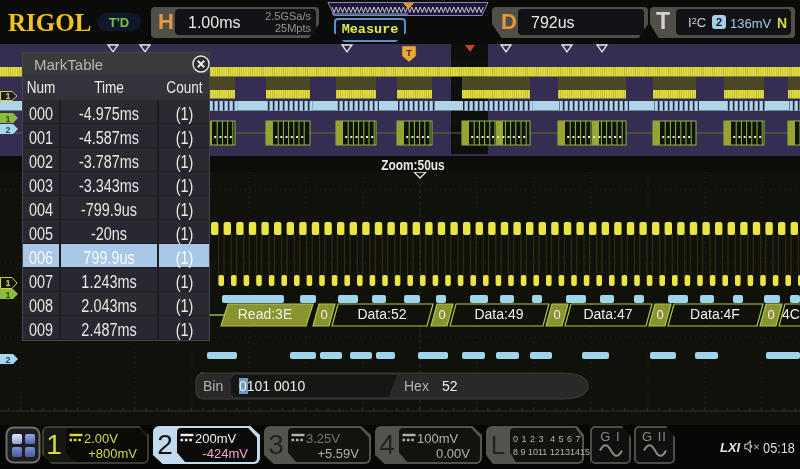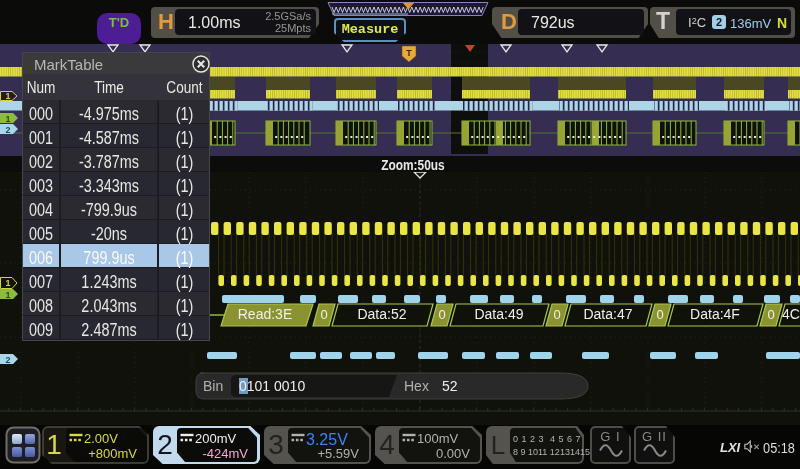--- a/index.html
+++ b/index.html
@@ -1,21 +1,22 @@
 <!DOCTYPE html>
 <html><head><meta charset="utf-8">
 <style>
 *{margin:0;padding:0;box-sizing:border-box;}
 body{width:800px;height:469px;overflow:hidden;background:#000;font-family:"Liberation Sans",sans-serif;}
 #scr{position:relative;width:800px;height:469px;background:#0b0b09;overflow:hidden;}
 .abs{position:absolute;}
 </style></head><body>
 <div id="scr">
 <div class="abs" style="left:0;top:0;width:800px;height:44px;background:#0b0b09;"></div>
-<div class="abs" style="left:97px;top:13px;width:44px;height:31px;background:#4c1d95;border-radius:10px;text-align:center;line-height:19px;font-size:13px;font-weight:bold;color:#72c340;">T'D</div>
+<div class="abs" style="left:8px;top:9px;font-family:'Liberation Serif',serif;font-weight:bold;font-size:25px;color:#f0c320;">RIGOL</div>
+<div class="abs" style="left:97px;top:13px;width:44px;height:18px;background:#0f172a;border-radius:10px;text-align:center;line-height:19px;font-size:13px;font-weight:bold;color:#72c340;">T'D</div>
 <div class="abs" style="left:151px;top:7px;width:168px;height:31px;background:#514f48;border-radius:4px;clip-path:polygon(0 0,100% 0,100% 55%,94% 100%,0 100%);"></div>
 <div class="abs" style="left:158px;top:11px;font-size:22px;font-weight:bold;color:#e09b3d;line-height:22px;">H</div>
 <div class="abs" style="left:175px;top:9px;width:141px;height:26px;background:#121216;border-radius:4px;"></div>
 <div class="abs" style="left:188px;top:14px;font-size:16px;color:#e8e8e4;">1.00ms</div>
 <div class="abs" style="left:240px;top:10px;width:71px;font-size:11px;color:#96968e;text-align:right;line-height:12px;">2.5GSa/s<br>25Mpts</div>
 <svg class="abs" style="left:324px;top:2px;" width="168" height="15" viewBox="0 0 168 15">
 <path d="M4 0.5 L164 0.5 L158 13.5 L10 13.5 Z" fill="#1e1834" stroke="#8d81c6" stroke-width="1"></path>
 <polyline points="8.0,5 10.1,10.5 12.2,5 14.3,10.5 16.4,5 18.5,10.5 20.6,5 22.7,10.5 24.8,5 26.9,10.5 29.0,5 31.1,10.5 33.2,5 35.3,10.5 37.4,5 39.5,10.5 41.6,5 43.7,10.5 45.8,5 47.9,10.5 50.0,5 52.1,10.5 54.2,5 56.3,10.5 58.4,5 60.5,10.5 62.6,5 64.7,10.5 66.8,5 68.9,10.5 71.0,5 73.1,10.5 75.2,5 77.3,10.5 79.4,5 81.5,10.5 83.6,5 85.7,10.5 87.8,5 89.9,10.5 92.0,5 94.1,10.5 96.2,5 98.3,10.5 100.4,5 102.5,10.5 104.6,5 106.7,10.5 108.8,5 110.9,10.5 113.0,5 115.1,10.5 117.2,5 119.3,10.5 121.4,5 123.5,10.5 125.6,5 127.7,10.5 129.8,5 131.9,10.5 134.0,5 136.1,10.5 138.2,5 140.3,10.5 142.4,5 144.5,10.5 146.6,5 148.7,10.5 150.8,5 152.9,10.5 155.0,5 157.1,10.5 159.2,5" fill="none" stroke="#d8d8e8" stroke-width="0.9"></polyline>
 <line x1="8" y1="12" x2="84" y2="12" stroke="#9fd4ea" stroke-width="1" opacity="0.85"></line>
 <path d="M79 1 L90 1 L84.5 7.5 Z" fill="#e0962e"></path>
@@ -684,21 +685,21 @@
 </svg>
 <div class="abs" style="left:195px;top:431px;font-size:13px;color:#f0f0ea;">200mV</div>
 <div class="abs" style="left:177px;top:446px;width:71px;text-align:right;font-size:13px;color:#f9a8d4;">-424mV</div>
 <div class="abs" style="left:264px;top:426px;width:107px;height:38px;background:#55534d;border-radius:6px;clip-path:polygon(0 0,91% 0,100% 24%,100% 100%,9% 100%,0 76%);"></div>
 <div class="abs" style="left:288px;top:428px;width:81px;height:34px;background:#12120e;border-radius:4px;clip-path:polygon(0 0,89% 0,100% 28%,100% 100%,10% 100%,0 72%);"></div>
 <div class="abs" style="left:263px;top:431px;font-size:28px;line-height:28px;color:#22221f;width:26px;text-align:center;">3</div>
 <svg class="abs" style="left:291px;top:433px;" width="14" height="10" viewBox="0 0 14 10">
 <line x1="0.5" y1="2" x2="13.5" y2="2" stroke="#b2b2ac" stroke-width="2.4"></line>
 <line x1="0.5" y1="7" x2="13.5" y2="7" stroke="#b2b2ac" stroke-width="2.4" stroke-dasharray="2.6,1.8"></line>
 </svg>
-<div class="abs" style="left:306px;top:431px;font-size:16px;color:#3b82f6;">3.25V</div>
+<div class="abs" style="left:306px;top:431px;font-size:13px;color:#737373;">3.25V</div>
 <div class="abs" style="left:288px;top:446px;width:71px;text-align:right;font-size:13px;color:#b2b2ac;">+5.59V</div>
 <div class="abs" style="left:375px;top:426px;width:107px;height:38px;background:#55534d;border-radius:6px;clip-path:polygon(0 0,91% 0,100% 24%,100% 100%,9% 100%,0 76%);"></div>
 <div class="abs" style="left:399px;top:428px;width:81px;height:34px;background:#12120e;border-radius:4px;clip-path:polygon(0 0,89% 0,100% 28%,100% 100%,10% 100%,0 72%);"></div>
 <div class="abs" style="left:374px;top:431px;font-size:28px;line-height:28px;color:#22221f;width:26px;text-align:center;">4</div>
 <svg class="abs" style="left:402px;top:433px;" width="14" height="10" viewBox="0 0 14 10">
 <line x1="0.5" y1="2" x2="13.5" y2="2" stroke="#b2b2ac" stroke-width="2.4"></line>
 <line x1="0.5" y1="7" x2="13.5" y2="7" stroke="#b2b2ac" stroke-width="2.4" stroke-dasharray="2.6,1.8"></line>
 </svg>
 <div class="abs" style="left:417px;top:431px;font-size:13px;color:#b2b2ac;">100mV</div>
 <div class="abs" style="left:399px;top:446px;width:71px;text-align:right;font-size:13px;color:#b2b2ac;">0.00V</div>

